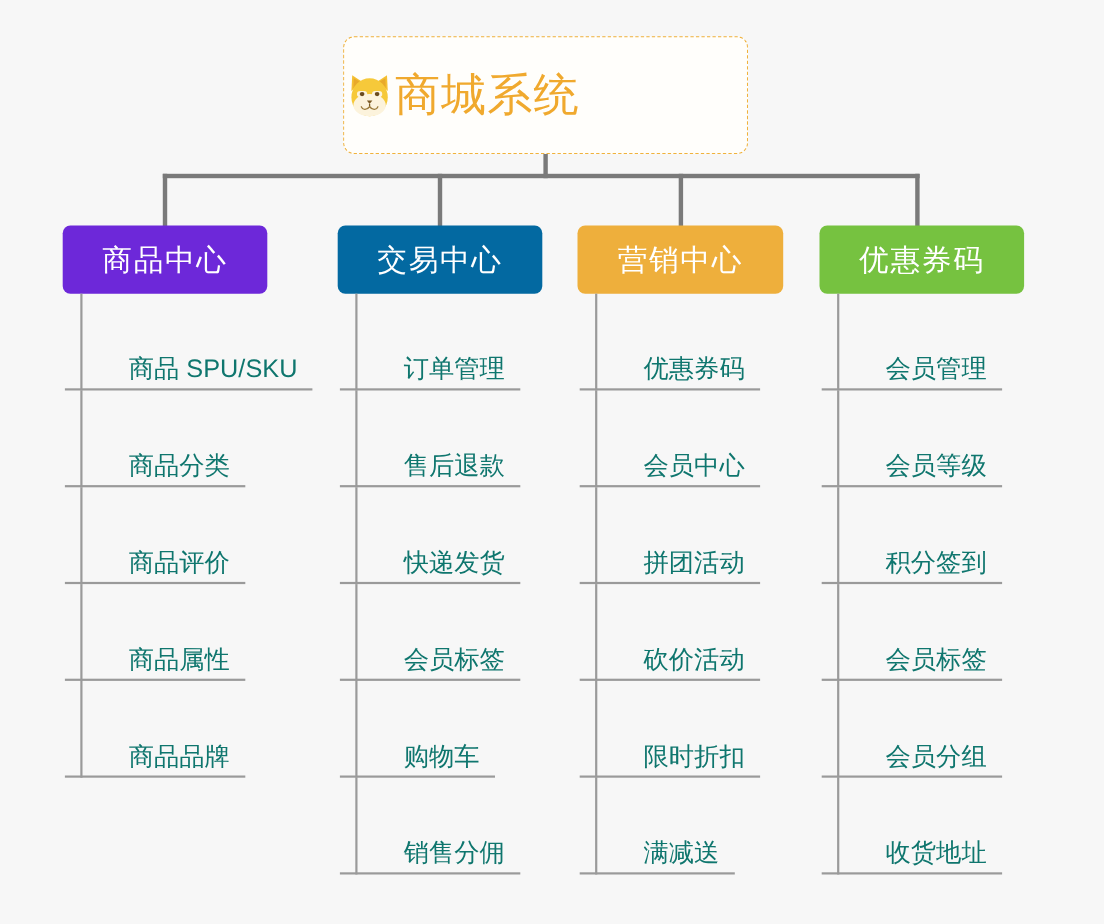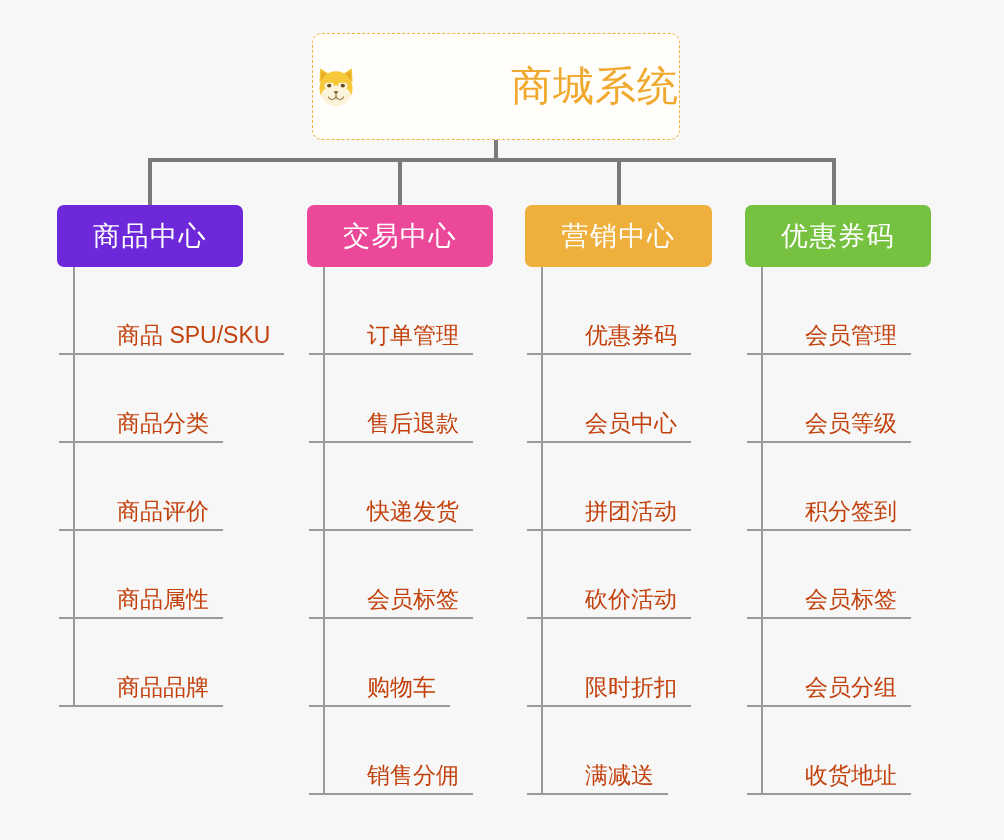--- a/index.html
+++ b/index.html
@@ -13,21 +13,21 @@
   #canvas{position:absolute;inset:0;}
 
   
   .root-node{
     position:absolute;
     left:312px;top:33px;width:368px;height:107px;
     box-sizing:border-box;
     background:#fffefb;
     border:1.5px dashed #f0b23c;
     border-radius:10px;
-    display:flex;align-items:center;justify-content:space-between;
+    display:flex;align-items:center;justify-content:flex-start;
   }
   .root-title{
     color:#f0a92e;
     font-size:41px;
     line-height:1;
     letter-spacing:1px;
     white-space:nowrap;
   }
   .dog-icon{width:46px;height:46px;display:block;flex:none;}
 
@@ -60,21 +60,21 @@
     position:absolute;
     left:0;top:0;bottom:0;
     width:2px;
     background:#9a9a9a;
   }
   .leaf-label{
     display:inline-block;
     margin-left:30px;
     padding:0 14px 5px 14px;
     border-bottom:2px solid #9a9a9a;
-    color:#c2410c;
+    color:#0f766e;
     font-size:23px;
     line-height:1.1;
     white-space:nowrap;
     position:relative;
     left:-44px;
     padding-left:58px;
   }
 </style>
 </head>
 <body style="background: rgb(247, 247, 247);">
@@ -134,21 +134,21 @@
       <div class="leaf" style="--lc: #9a9a9a;">
           <span class="leaf-label">商品属性</span>
         </div>
       <div class="leaf" style="--lc: #9a9a9a;">
           <span class="leaf-label">商品品牌</span>
         </div>
     </div>
   </div>
 
   <div class="column" id="col-1" style="left: 307px; width: 186px;">
-    <div class="cat-header" style="background: #ec4899;">
+    <div class="cat-header" style="background: #0369a1;">
       <span>交易中心</span>
     </div>
     <div class="leaf-list">
       <div class="leaf" style="--lc: #9a9a9a;">
           <span class="leaf-label">订单管理</span>
         </div>
       <div class="leaf" style="--lc: #9a9a9a;">
           <span class="leaf-label">售后退款</span>
         </div>
       <div class="leaf" style="--lc: #9a9a9a;">

